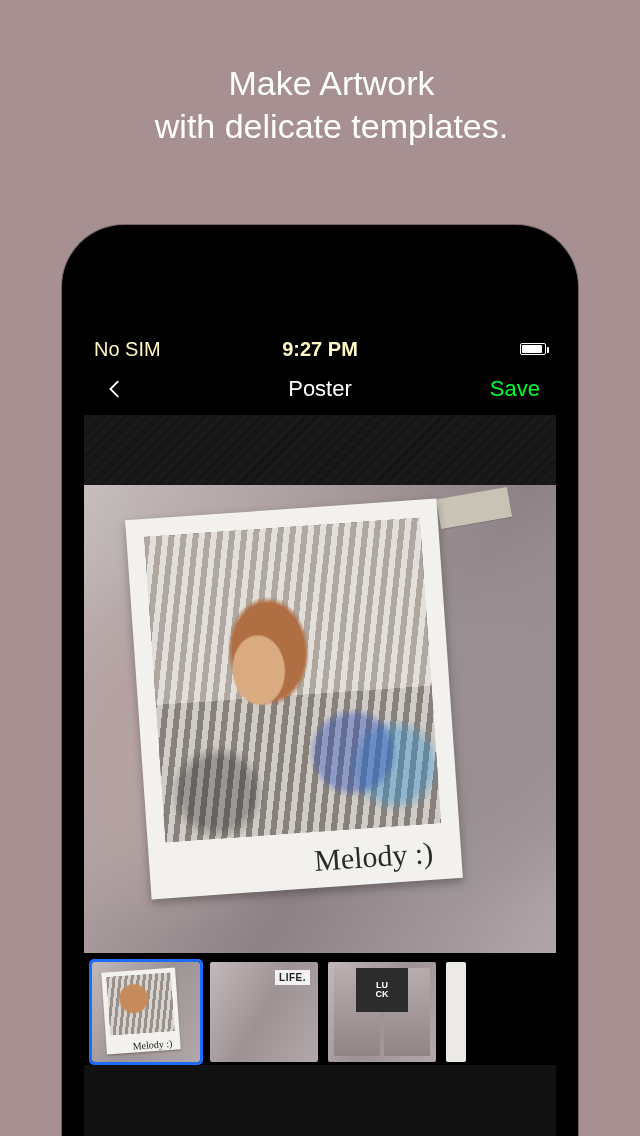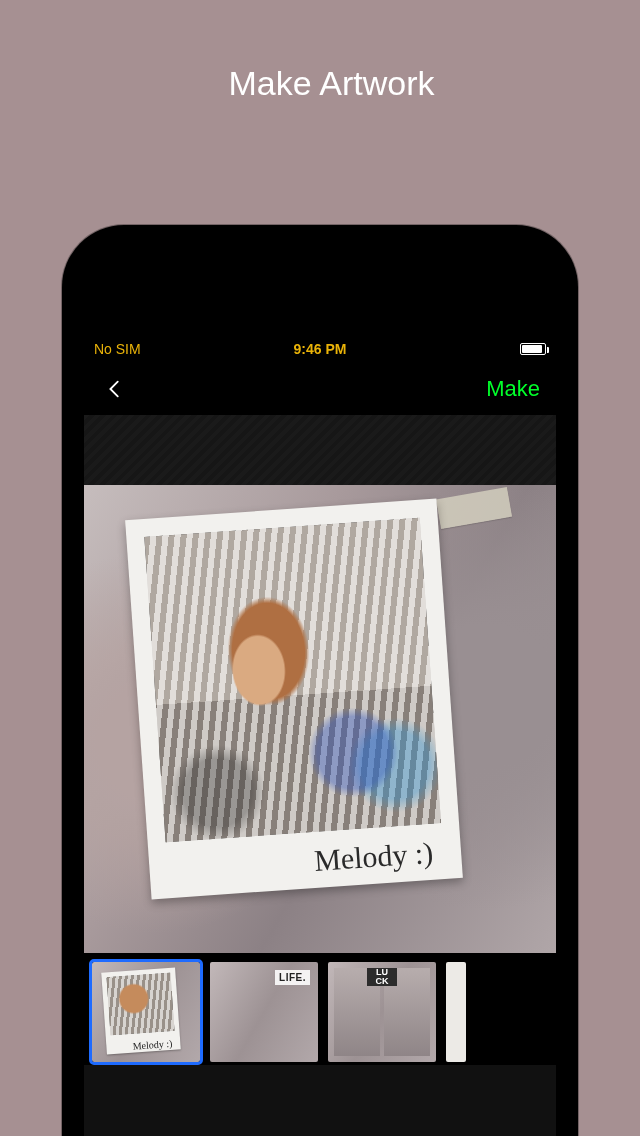--- a/index.html
+++ b/index.html
@@ -39,24 +39,24 @@
     top: 110px;
     bottom: 0;
     background: #111;
     overflow: hidden;
   }
 
   
   .status {
     height: 28px;
     background: #000;
-    color: #eab308;
+    color: #fef9c3;
     display: flex;
     align-items: center;
-    font-size: 14px;
+    font-size: 20px;
     padding: 0 10px;
     position: relative;
   }
   .status .carrier { font-weight: 400; }
   .status .clock {
     position: absolute; left: 0; right: 0; text-align: center;
     font-weight: 600;
   }
   .status .battery {
     margin-left: auto;
@@ -243,62 +243,64 @@
   .tpl.v3 .col {
     position: absolute; top: 6px; bottom: 6px;
     width: 46px;
     background: linear-gradient(180deg,#b7adad,#8f8587);
   }
   .tpl.v3 .col.left { left: 6px; }
   .tpl.v3 .col.right { right: 6px; }
   .tpl.v3 .label {
     position: absolute; left: 50%; top: 6px;
     transform: translateX(-50%);
-    width: 30px;
+    width: 52px;
     color: #fff;
     font-size: 10px;
     font-weight: 700;
     line-height: 1;
     text-align: center;
     background: #2c2c2c;
-    padding: 0 0;
+    padding: 13px 0;
   }
   .tpl.v3 .label span { display:block; font-size:9px; }
   .tpl.peek {
     flex: 0 0 20px;
     background: #eceae6;
   }
 </style>
 </head>
 <body>
 
 <div class="promo-headline">
   <div>Make Artwork</div>
+  <div>with delicate templates.</div>
 </div>
 
 <div class="phone">
   <div class="screen">
 
     <div class="status">
       <span class="carrier">No SIM</span>
-      <span class="clock">9:46 PM</span>
+      <span class="clock">9:27 PM</span>
       <span class="battery">
         <span class="battery-shell">
             <span class="battery-fill"></span>
           </span>
       </span>
     </div>
 
     <div class="navbar">
       <div class="back">
         <svg viewBox="0 0 24 24" width="22" height="22" fill="none" stroke="#fff" stroke-width="2" stroke-linecap="round">
           <polyline points="15 4 7 12 15 20"></polyline>
         </svg>
       </div>
-      <button class="save">Make</button>
+      <div class="title">Poster</div>
+      <button class="save">Save</button>
     </div>
 
     <div class="toolbar-stripe"></div>
 
     <div class="canvas-area">
       <div class="tape"></div>
       <div class="polaroid">
         <div class="photo"></div>
         <div class="caption">Melody :)</div>
       </div>

